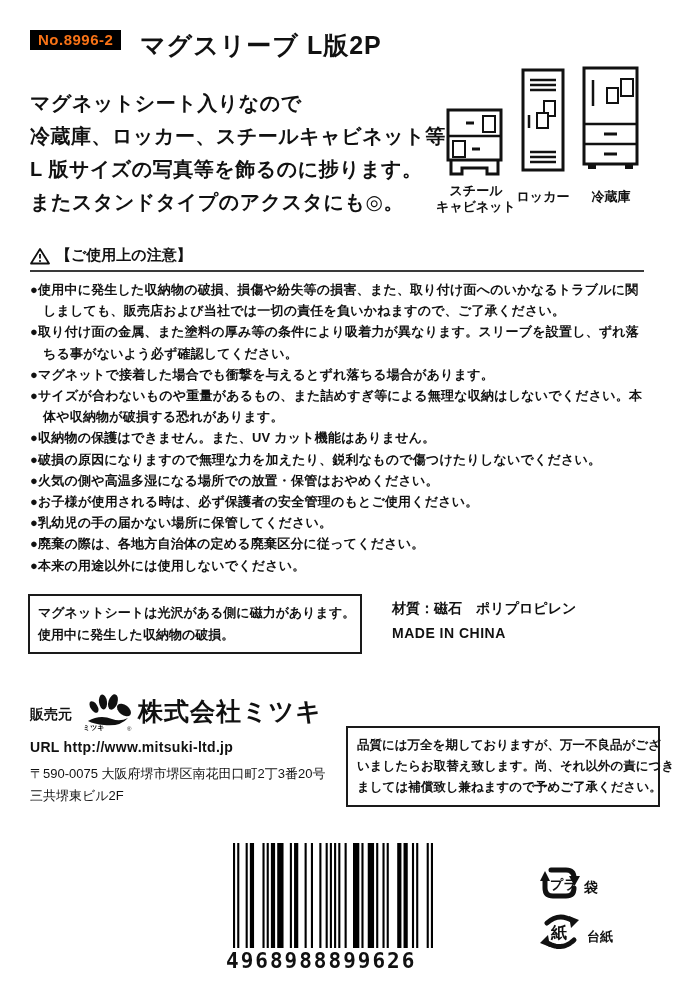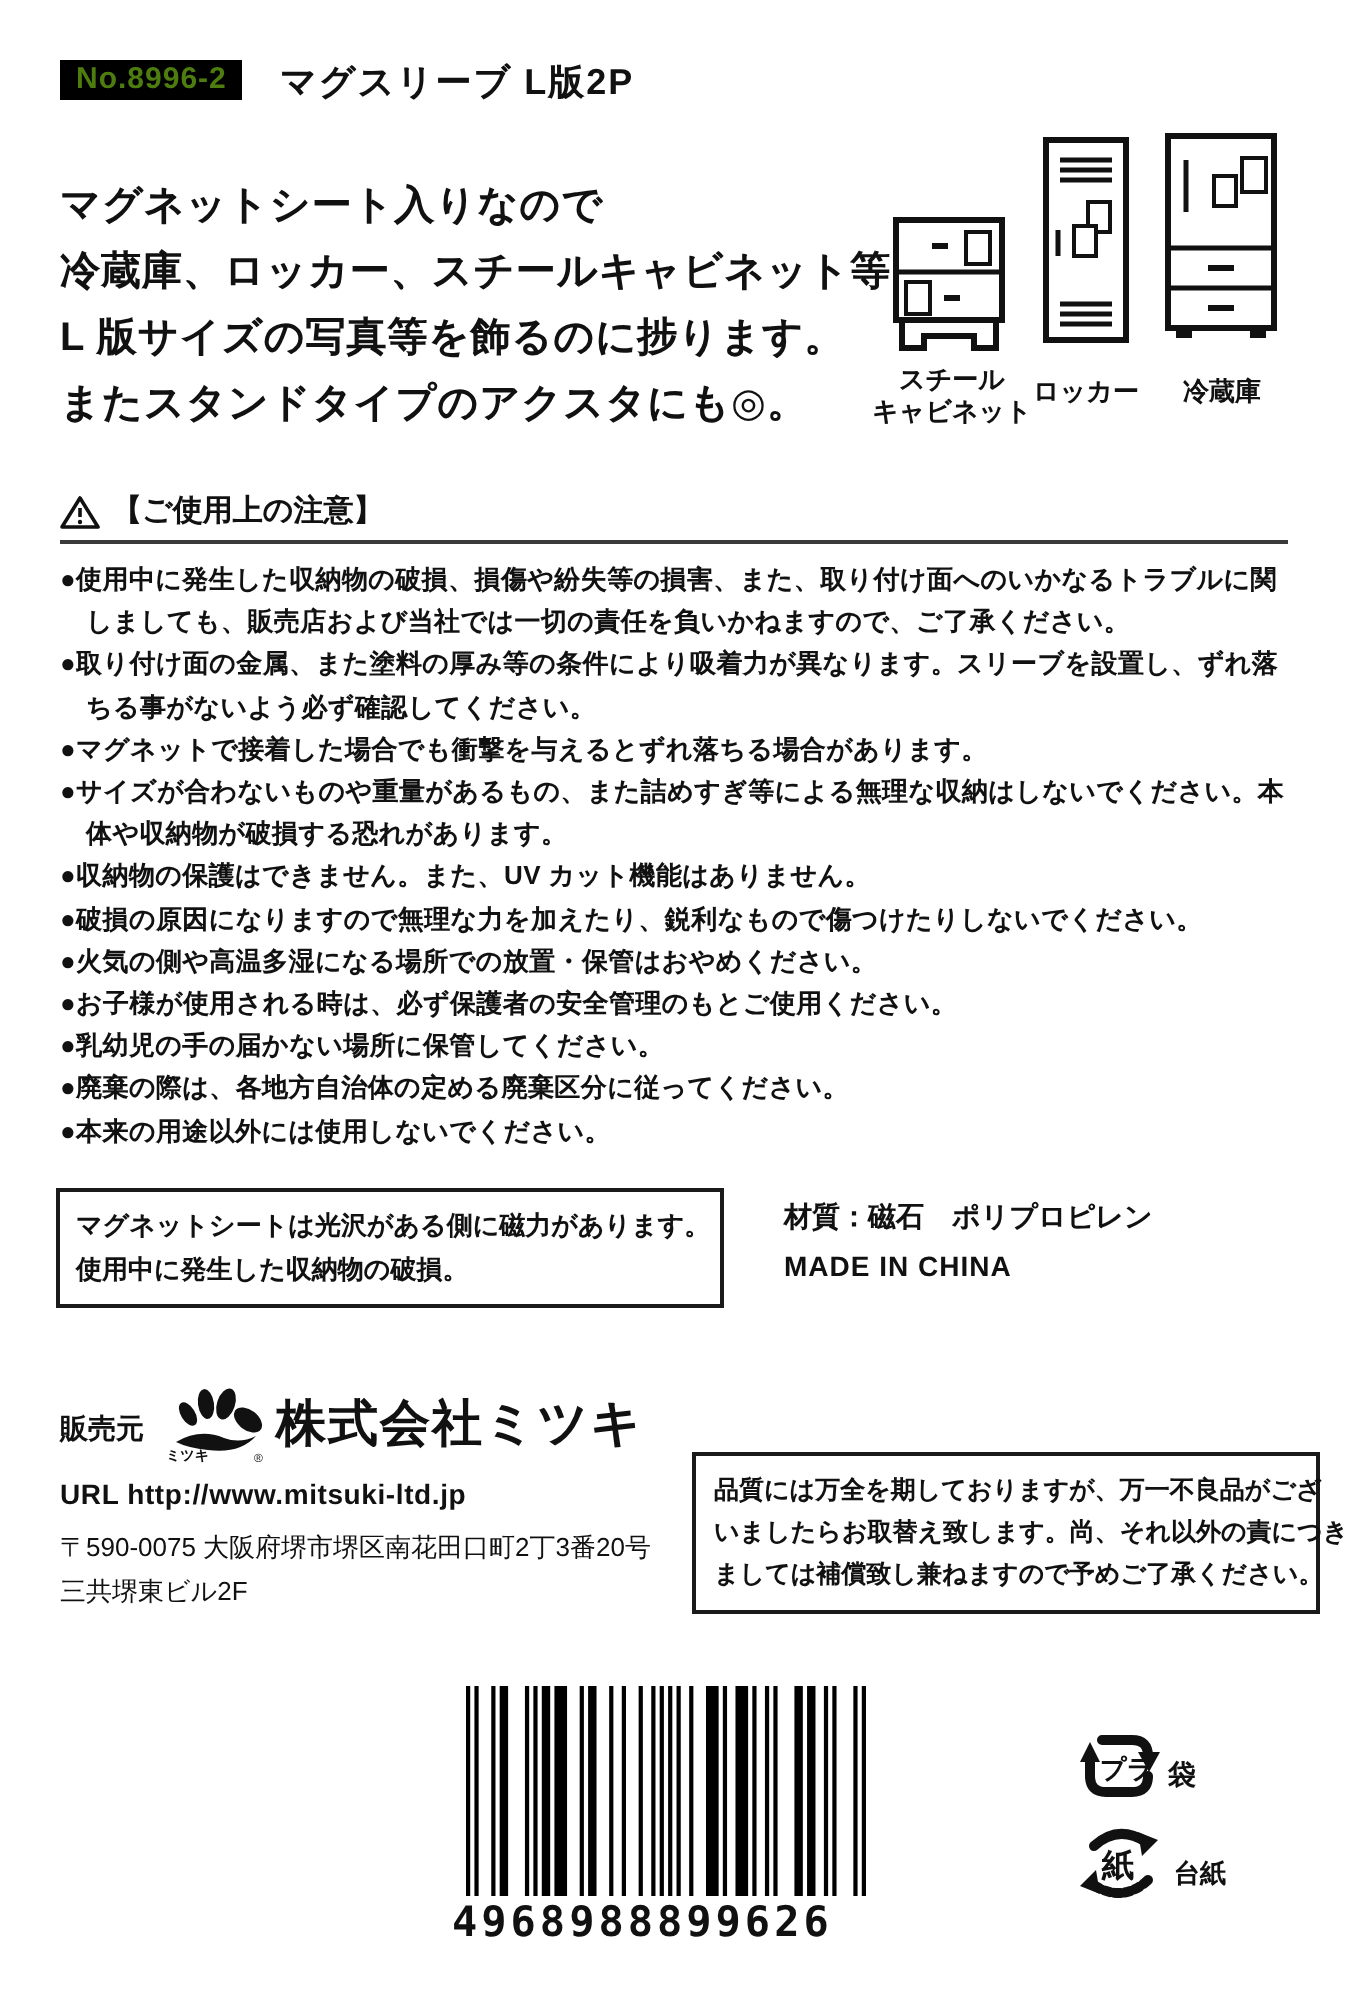--- a/index.html
+++ b/index.html
@@ -6,29 +6,29 @@
   html,body { background:#e8e8e8; }
   #page {
     position:relative; width:674px; height:1000px; margin:0 auto;
     background:#ffffff; color:#111;
     font-family:"Liberation Sans","DejaVu Sans",sans-serif;
     overflow:hidden;
   }
   .abs { position:absolute; }
 
   
-  .badge { left:30px; top:30px; background:#000; color:#4d7c0f;
+  .badge { left:30px; top:30px; background:#000; color:#f97316;
            font-size:15px; font-weight:bold; padding:1px 8px 2px; letter-spacing:0.5px; }
-  .title { left:140px; top:29px; font-size:18px; font-weight:bold; letter-spacing:1px; }
+  .title { left:140px; top:29px; font-size:25px; font-weight:bold; letter-spacing:1px; }
 
   
   .intro { left:30px; top:87px; font-size:20px; font-weight:bold; line-height:33px; letter-spacing:0.5px; }
 
   
-  .fig-label { font-size:13px; font-weight:bold; text-align:center; line-height:16px;font-family:Liberation Mono, monospace; }
+  .fig-label { font-size:13px; font-weight:bold; text-align:center; line-height:16px; }
 
   
   .caution-head { left:30px; top:246px; display:flex; align-items:center; gap:6px;
                   font-size:15px; font-weight:bold; }
   .caution-rule { left:30px; top:270px; width:614px; border-top:2px solid #3a3a3a; }
   .caution-list { left:30px; top:279px; width:618px; font-size:13px; font-weight:bold; line-height:21.2px; }
   .caution-list .item { padding-left:13px; text-indent:-13px; letter-spacing:0.2px; }
 
   
   .note-box { left:28px; top:594px; width:334px; border:2px solid #1a1a1a;

